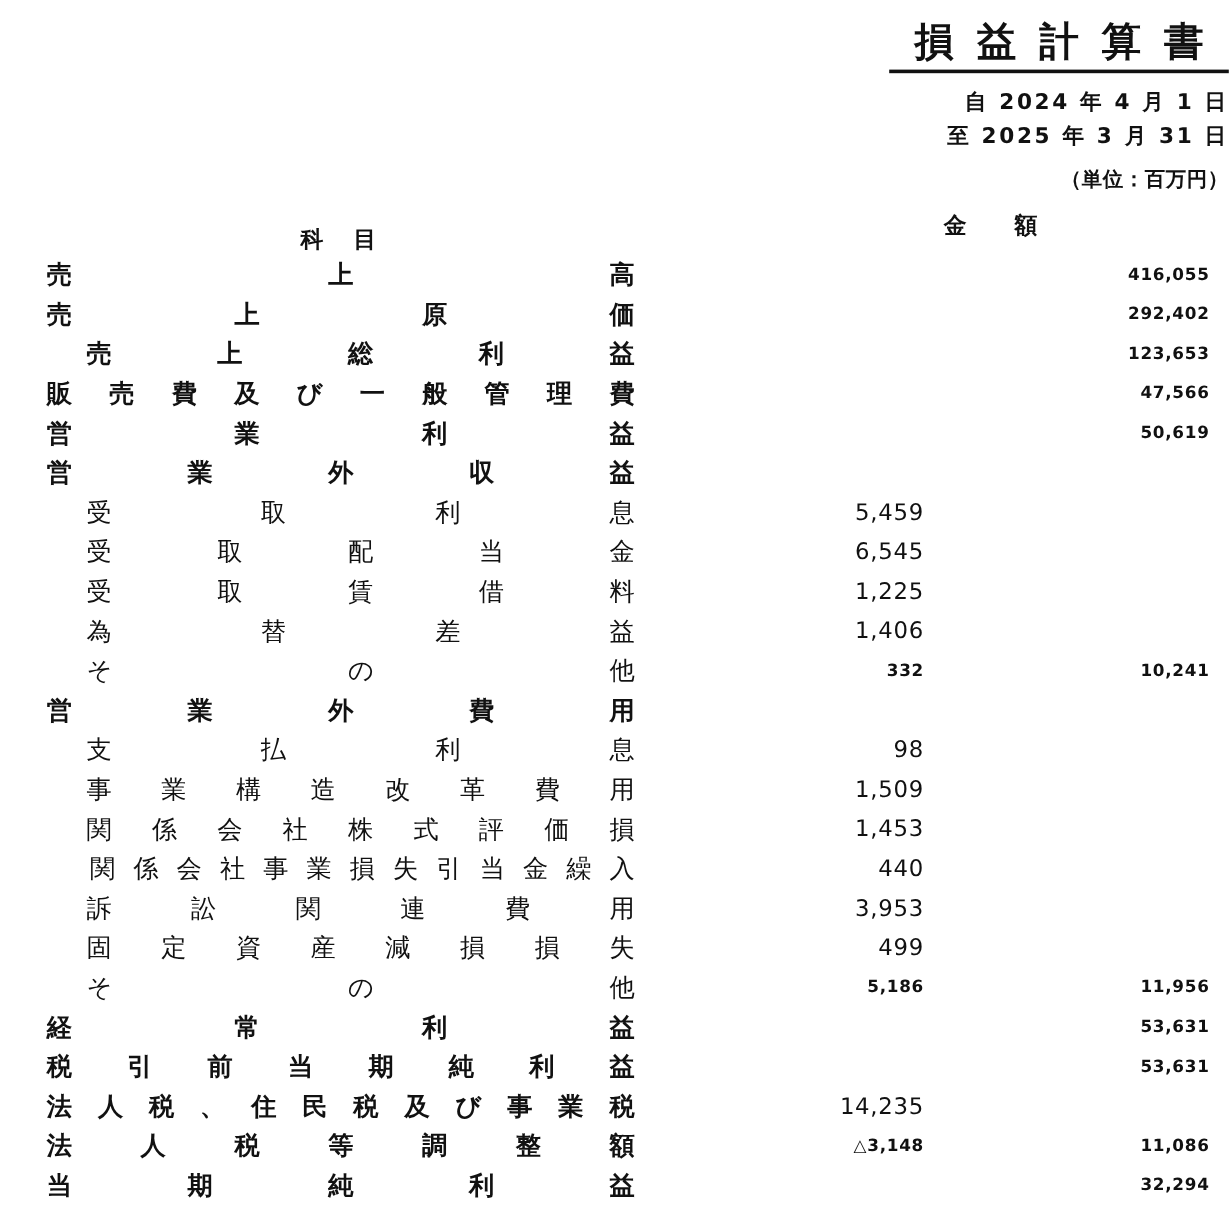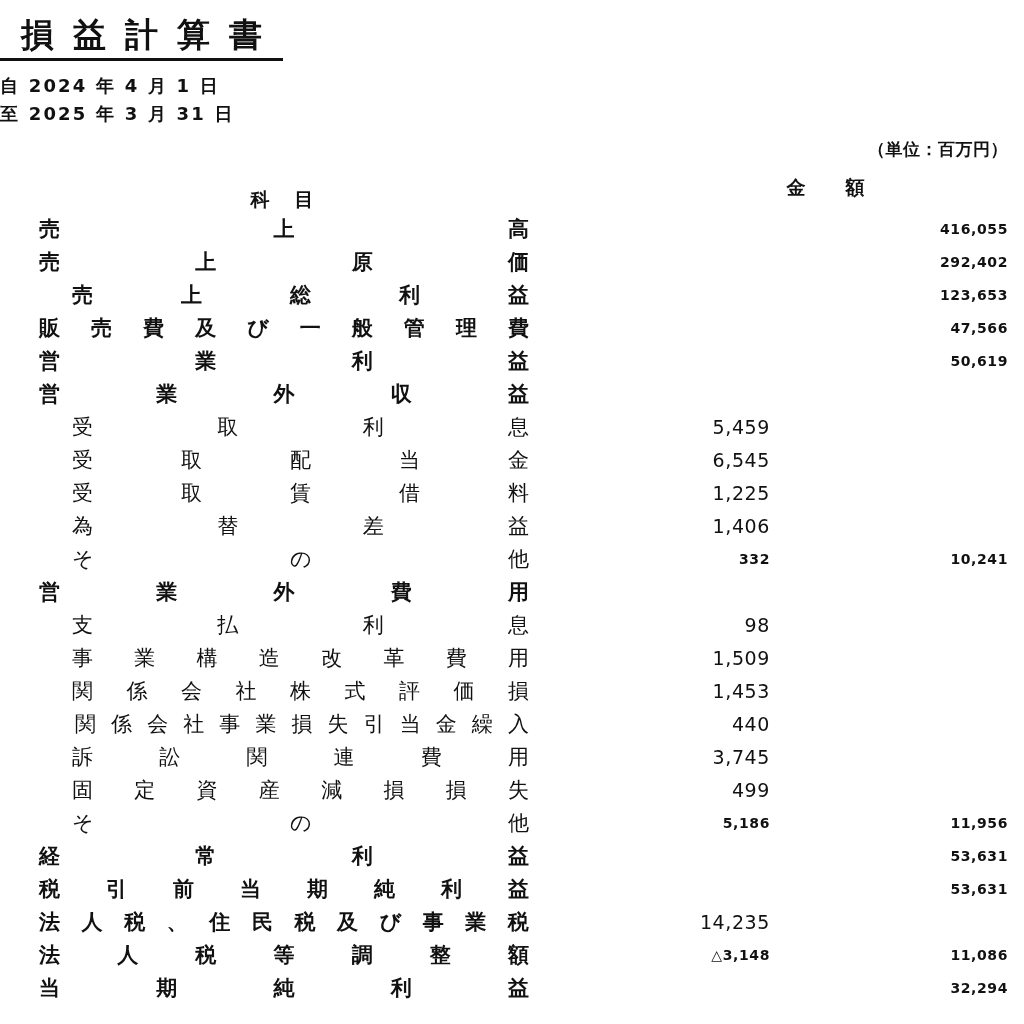--- a/index.html
+++ b/index.html
@@ -17,21 +17,21 @@
 
   .page {
     position: relative;
     width: 1024px;
     height: 1024px;
     box-sizing: border-box;
   }
 
   
   .title-block {
-    text-align: left;
+    text-align: right;
     padding-top: 17px;
   }
   .doc-title {
     display: inline-block;
     font-size: 33px;
     font-weight: bold;
     letter-spacing: 19px;
     text-indent: 19px;
     padding: 0 2px 4px 2px;
     border-bottom: 3px solid #111111;
@@ -45,21 +45,20 @@
   }
   .period-line {
     letter-spacing: 2.2px;
   }
 
   
   .unit-note {
     text-align: right;
     font-size: 17px;
     font-weight: bold;
-    padding-right: 16px;
     margin-top: 10px;
     margin-bottom: 6px;
     letter-spacing: 0.5px;
   }
 
   
   .pl-table {
     position: absolute;
     left: 17px;
     top: 163px;
@@ -400,21 +399,21 @@
           <td class="acct bd-out-l bd-mid-r reg ind1 ">
             <span class="inner">
               <span class="ch">訴</span>
               <span class="ch">訟</span>
               <span class="ch">関</span>
               <span class="ch">連</span>
               <span class="ch">費</span>
               <span class="ch">用</span>
             </span>
           </td>
-          <td class="amt bd-mid-r reg "><span class="num">3,745</span></td>
+          <td class="amt bd-mid-r reg "><span class="num">3,953</span></td>
           <td class="amt bd-out-r reg "></td>
         </tr>
         <tr>
           <td class="acct bd-out-l bd-mid-r reg ind1 ">
             <span class="inner">
               <span class="ch">固</span>
               <span class="ch">定</span>
               <span class="ch">資</span>
               <span class="ch">産</span>
               <span class="ch">減</span>

